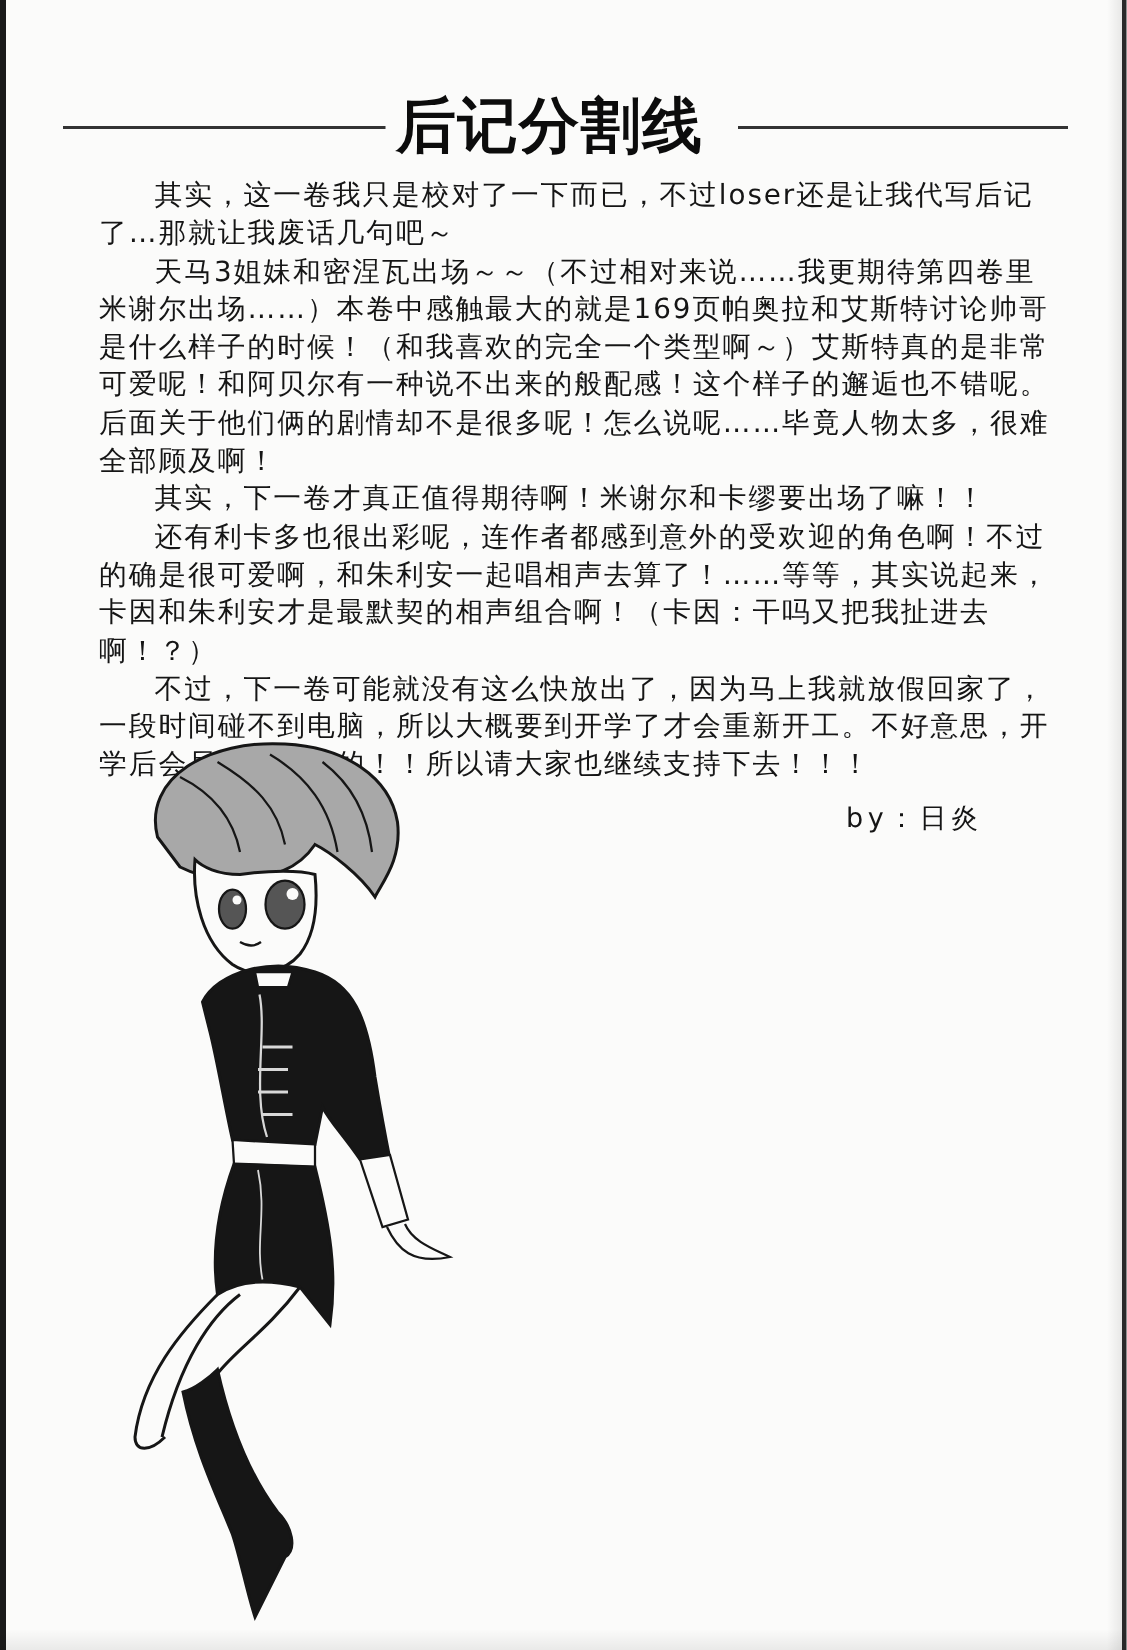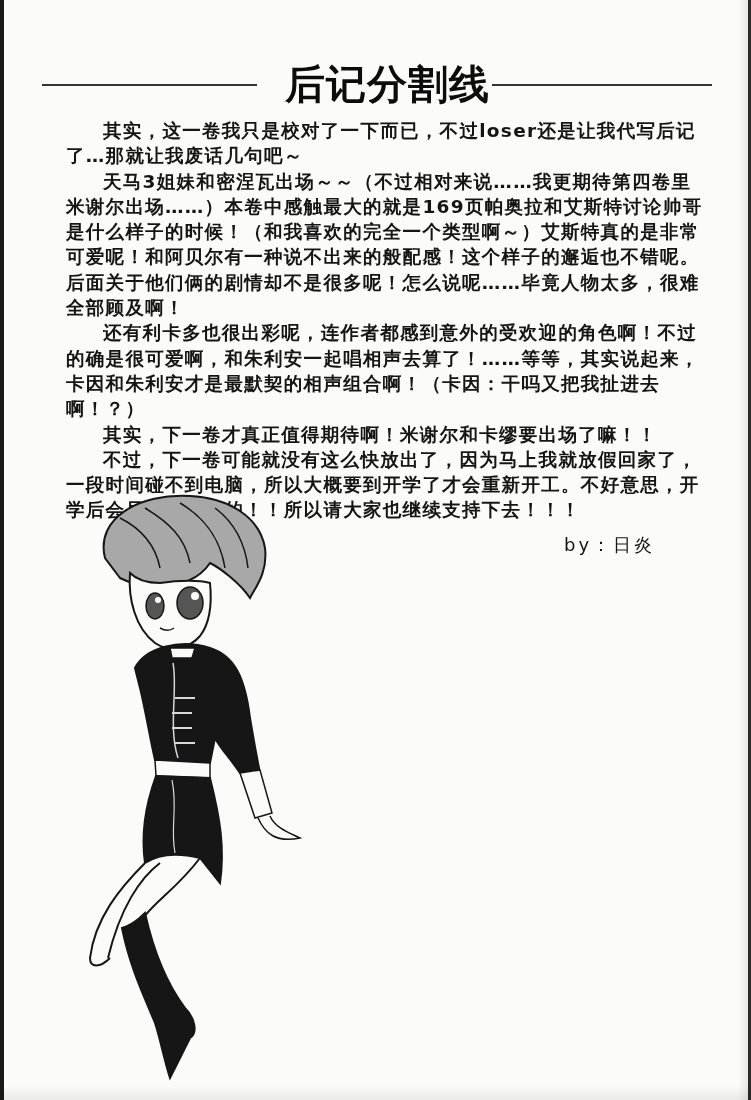--- a/index.html
+++ b/index.html
@@ -14,31 +14,31 @@
     .right-shade { position: absolute; right: 3px; top: 0; width: 10px; height: 1100px;
       background: linear-gradient(to right, rgba(0,0,0,0), rgba(0,0,0,0.08)); }
     .bottom-shade { position: absolute; left: 0; bottom: 0; width: 751px; height: 14px;
       background: linear-gradient(to bottom, rgba(0,0,0,0), rgba(0,0,0,0.07)); }
 
     .title-row { position: absolute; top: 58px; left: 42px; width: 670px; height: 52px; }
     .title-rule { position: absolute; top: 26px; height: 2px; background: #333; }
     .title-rule.l { left: 0; width: 215px; }
     .title-rule.r { left: 450px; width: 220px; }
     .title-text {
-      position: absolute; left: 222px; top: 0; width: 226px; text-align: right;
+      position: absolute; left: 222px; top: 0; width: 226px; text-align: left;
       font-family: "DejaVu Serif", serif; font-weight: bold; font-size: 40px;
       line-height: 52px; letter-spacing: 1px; color: #0c0c0c;
     }
 
     .body-text {
       position: absolute; left: 66px; top: 118px; width: 640px;
       font-size: 18.5px; line-height: 25.3px; letter-spacing: 1.3px;
       color: #151515;
     }
-    .body-text p { margin: 0; font-weight: bold; }
+    .body-text p { margin: 0; }
     .body-text p.indent { text-indent: 2em; }
 
     .signature {
       position: absolute; left: 564px; top: 533px;
       font-size: 18px; letter-spacing: 3px; color: #151515;
     }
 
     .illustration { position: absolute; left: 60px; top: 488px; width: 300px; height: 600px; }
   </style>
 </head>
@@ -51,22 +51,22 @@
 
 <div class="title-row">
   <div class="title-rule l"></div>
   <div class="title-text">后记分割线</div>
   <div class="title-rule r"></div>
 </div>
 
 <div class="body-text">
   <p class="indent">其实，这一卷我只是校对了一下而已，不过loser还是让我代写后记了…那就让我废话几句吧～</p>
   <p class="indent">天马3姐妹和密涅瓦出场～～（不过相对来说……我更期待第四卷里米谢尔出场……）本卷中感触最大的就是169页帕奥拉和艾斯特讨论帅哥是什么样子的时候！（和我喜欢的完全一个类型啊～）艾斯特真的是非常可爱呢！和阿贝尔有一种说不出来的般配感！这个样子的邂逅也不错呢。后面关于他们俩的剧情却不是很多呢！怎么说呢……毕竟人物太多，很难全部顾及啊！</p>
+  <p class="indent">其实，下一卷才真正值得期待啊！米谢尔和卡缪要出场了嘛！！</p>
   <p class="indent">还有利卡多也很出彩呢，连作者都感到意外的受欢迎的角色啊！不过的确是很可爱啊，和朱利安一起唱相声去算了！……等等，其实说起来，卡因和朱利安才是最默契的相声组合啊！（卡因：干吗又把我扯进去啊！？）</p>
-  <p class="indent">其实，下一卷才真正值得期待啊！米谢尔和卡缪要出场了嘛！！</p>
   <p class="indent">不过，下一卷可能就没有这么快放出了，因为马上我就放假回家了，一段时间碰不到电脑，所以大概要到开学了才会重新开工。不好意思，开学后会尽快补回来的！！所以请大家也继续支持下去！！！</p>
 </div>
 
 <div class="signature">by：日炎</div>
 
 <div class="illustration">
   <svg width="300" height="600" viewBox="0 0 300 600">
 
     <path d="M45,70 C35,30 80,5 130,8 C170,10 200,30 205,60 C208,85 195,100 190,110 C180,95 160,80 150,75 C140,90 120,100 100,95 C85,100 70,95 60,90 Z" fill="#a8a8a8" stroke="#161616" stroke-width="2"></path>
 

